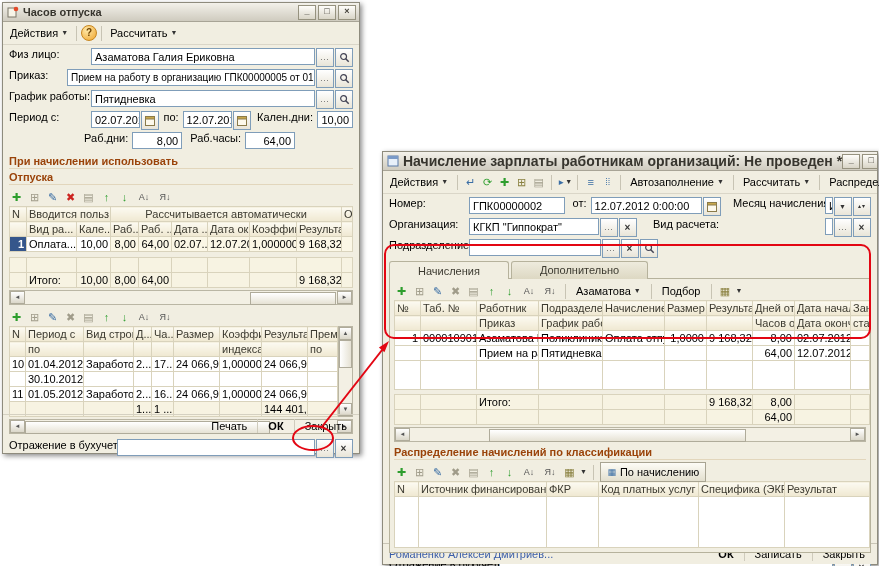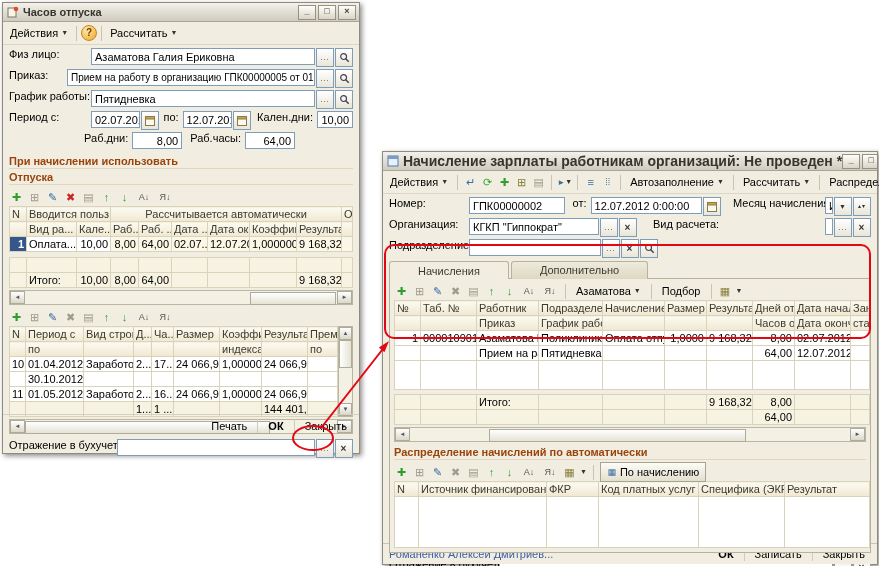--- a/index.html
+++ b/index.html
@@ -628,21 +628,21 @@
     </tbody>
       </table>
     <div class="hscroll">
       <span class="sbtn">◄</span>
       <span class="track">
           <span class="thumb" style="left:18%;width:58%"></span>
         </span>
       <span class="sbtn">►</span>
     </div>
 
-    <div class="sechdr" style="margin-top:4px">Распределение начислений по автоматически</div>
+    <div class="sechdr" style="margin-top:4px">Распределение начислений по классификации</div>
     <div class="tbr">
       <span class="tbi g">✚</span>
       <span class="tbi gy">⊞</span>
       <span class="tbi bl">✎</span>
       <span class="tbi gy">✖</span>
       <span class="tbi gy">▤</span>
       <span class="tbi g">↑</span>
       <span class="tbi g">↓</span>
       <span class="tbi srt">А↓</span>
       <span class="tbi srt">Я↓</span>

